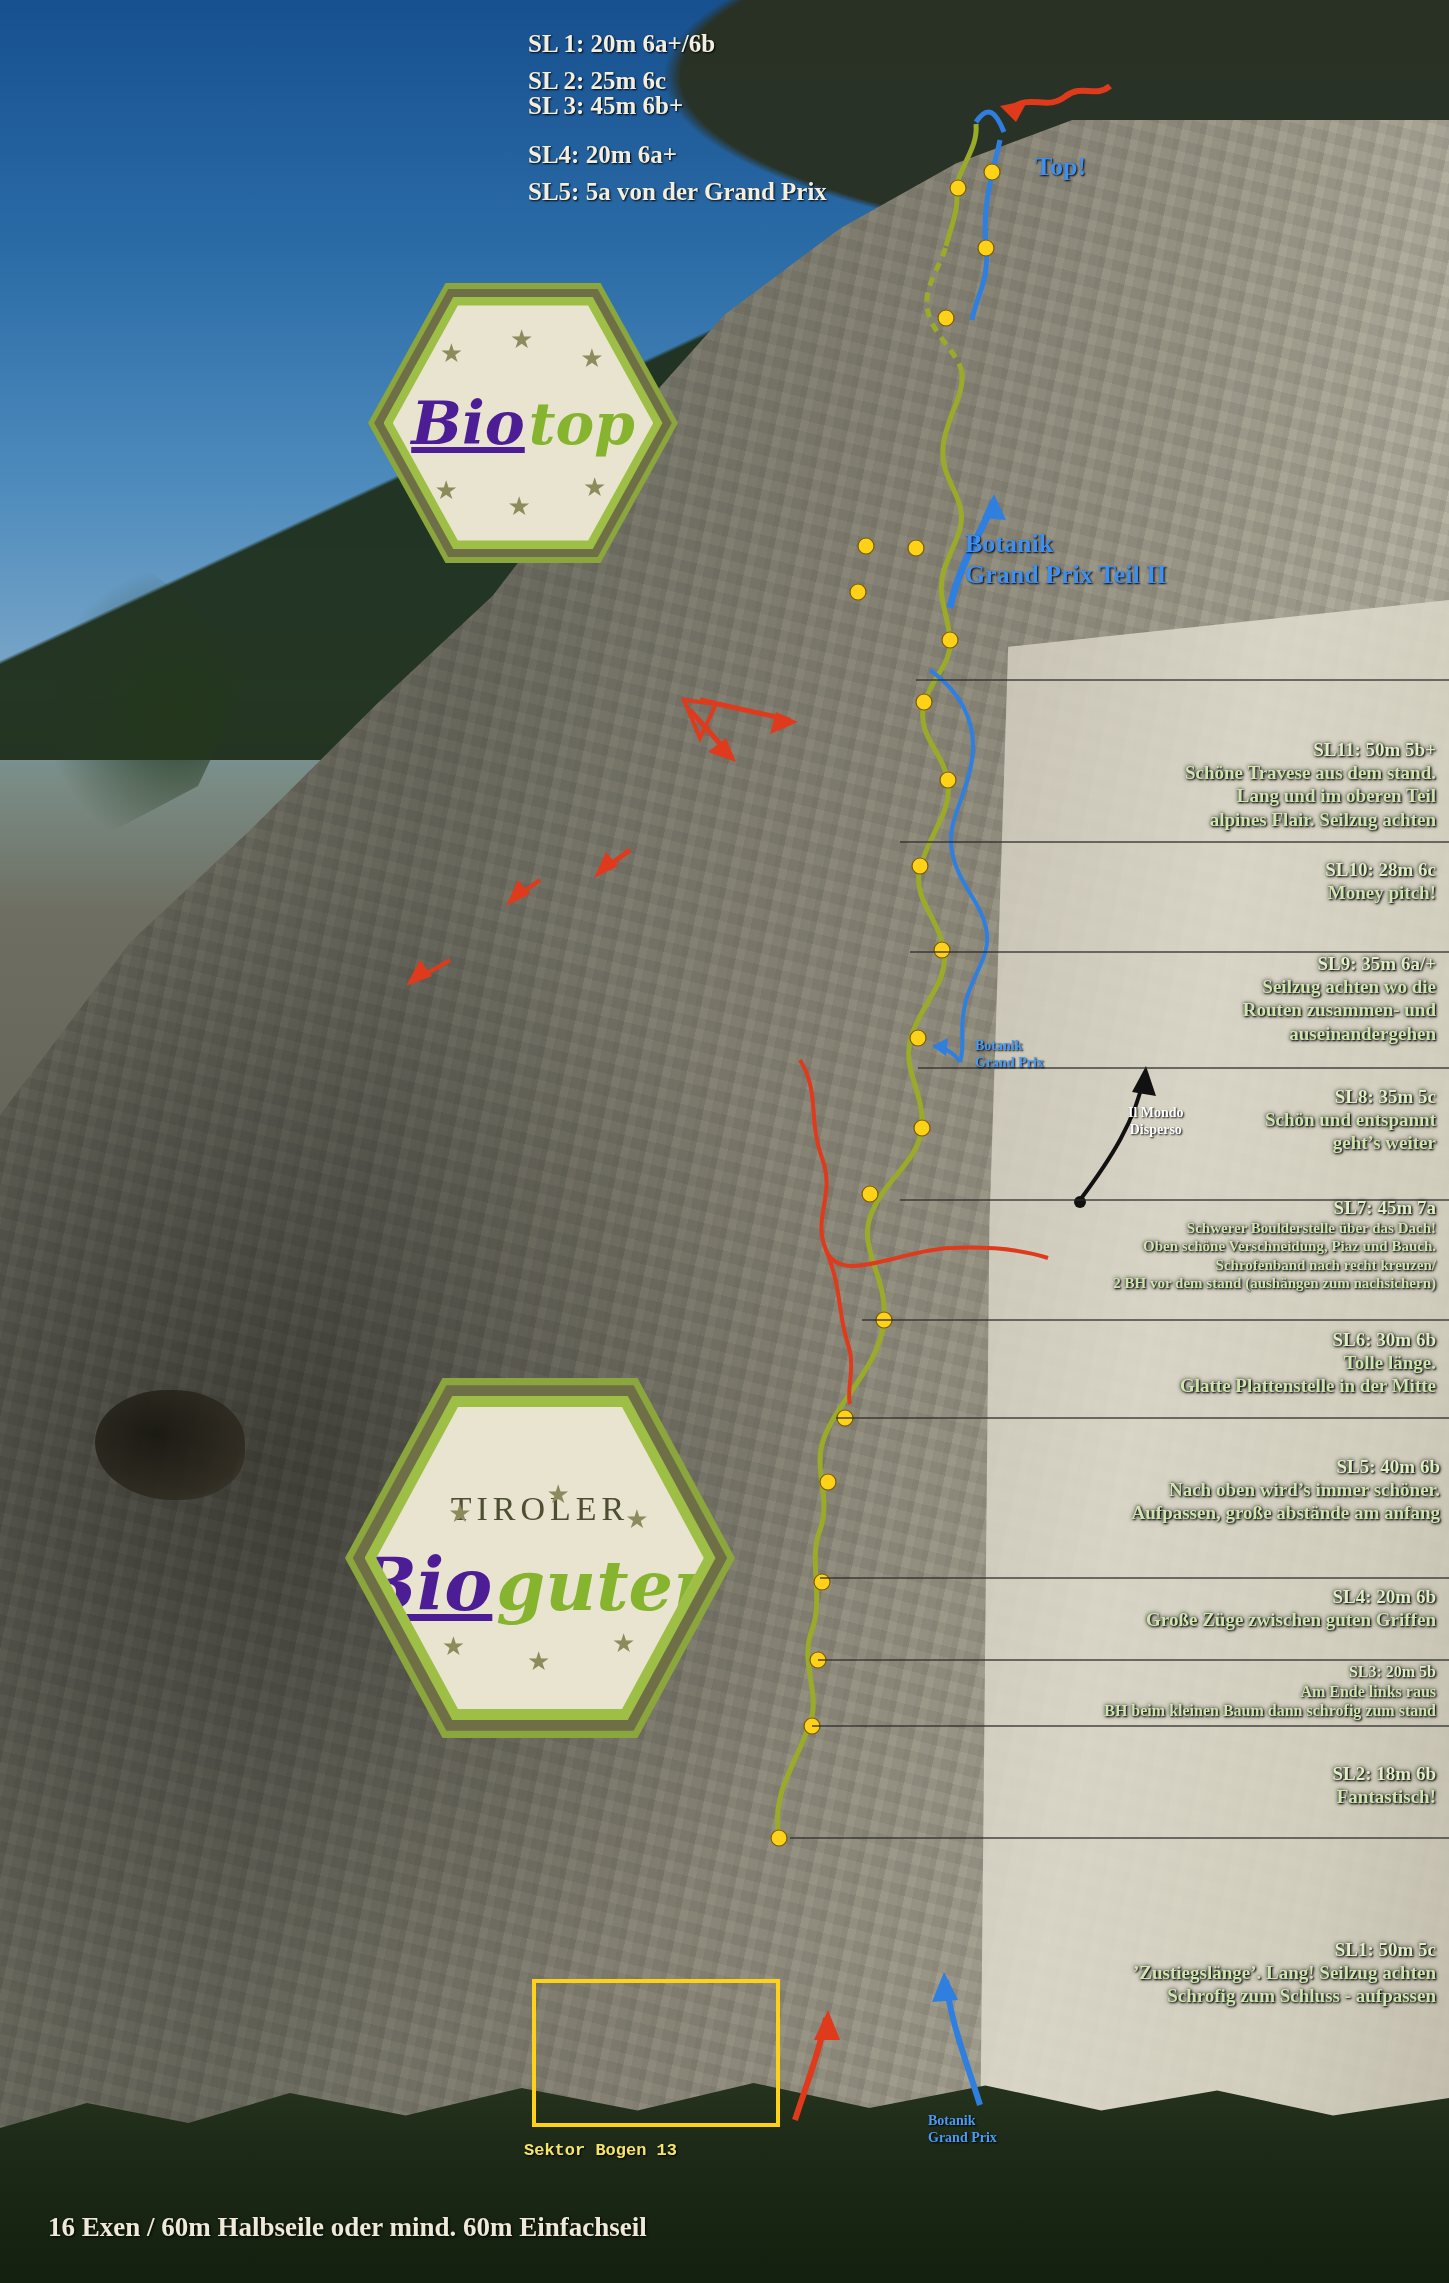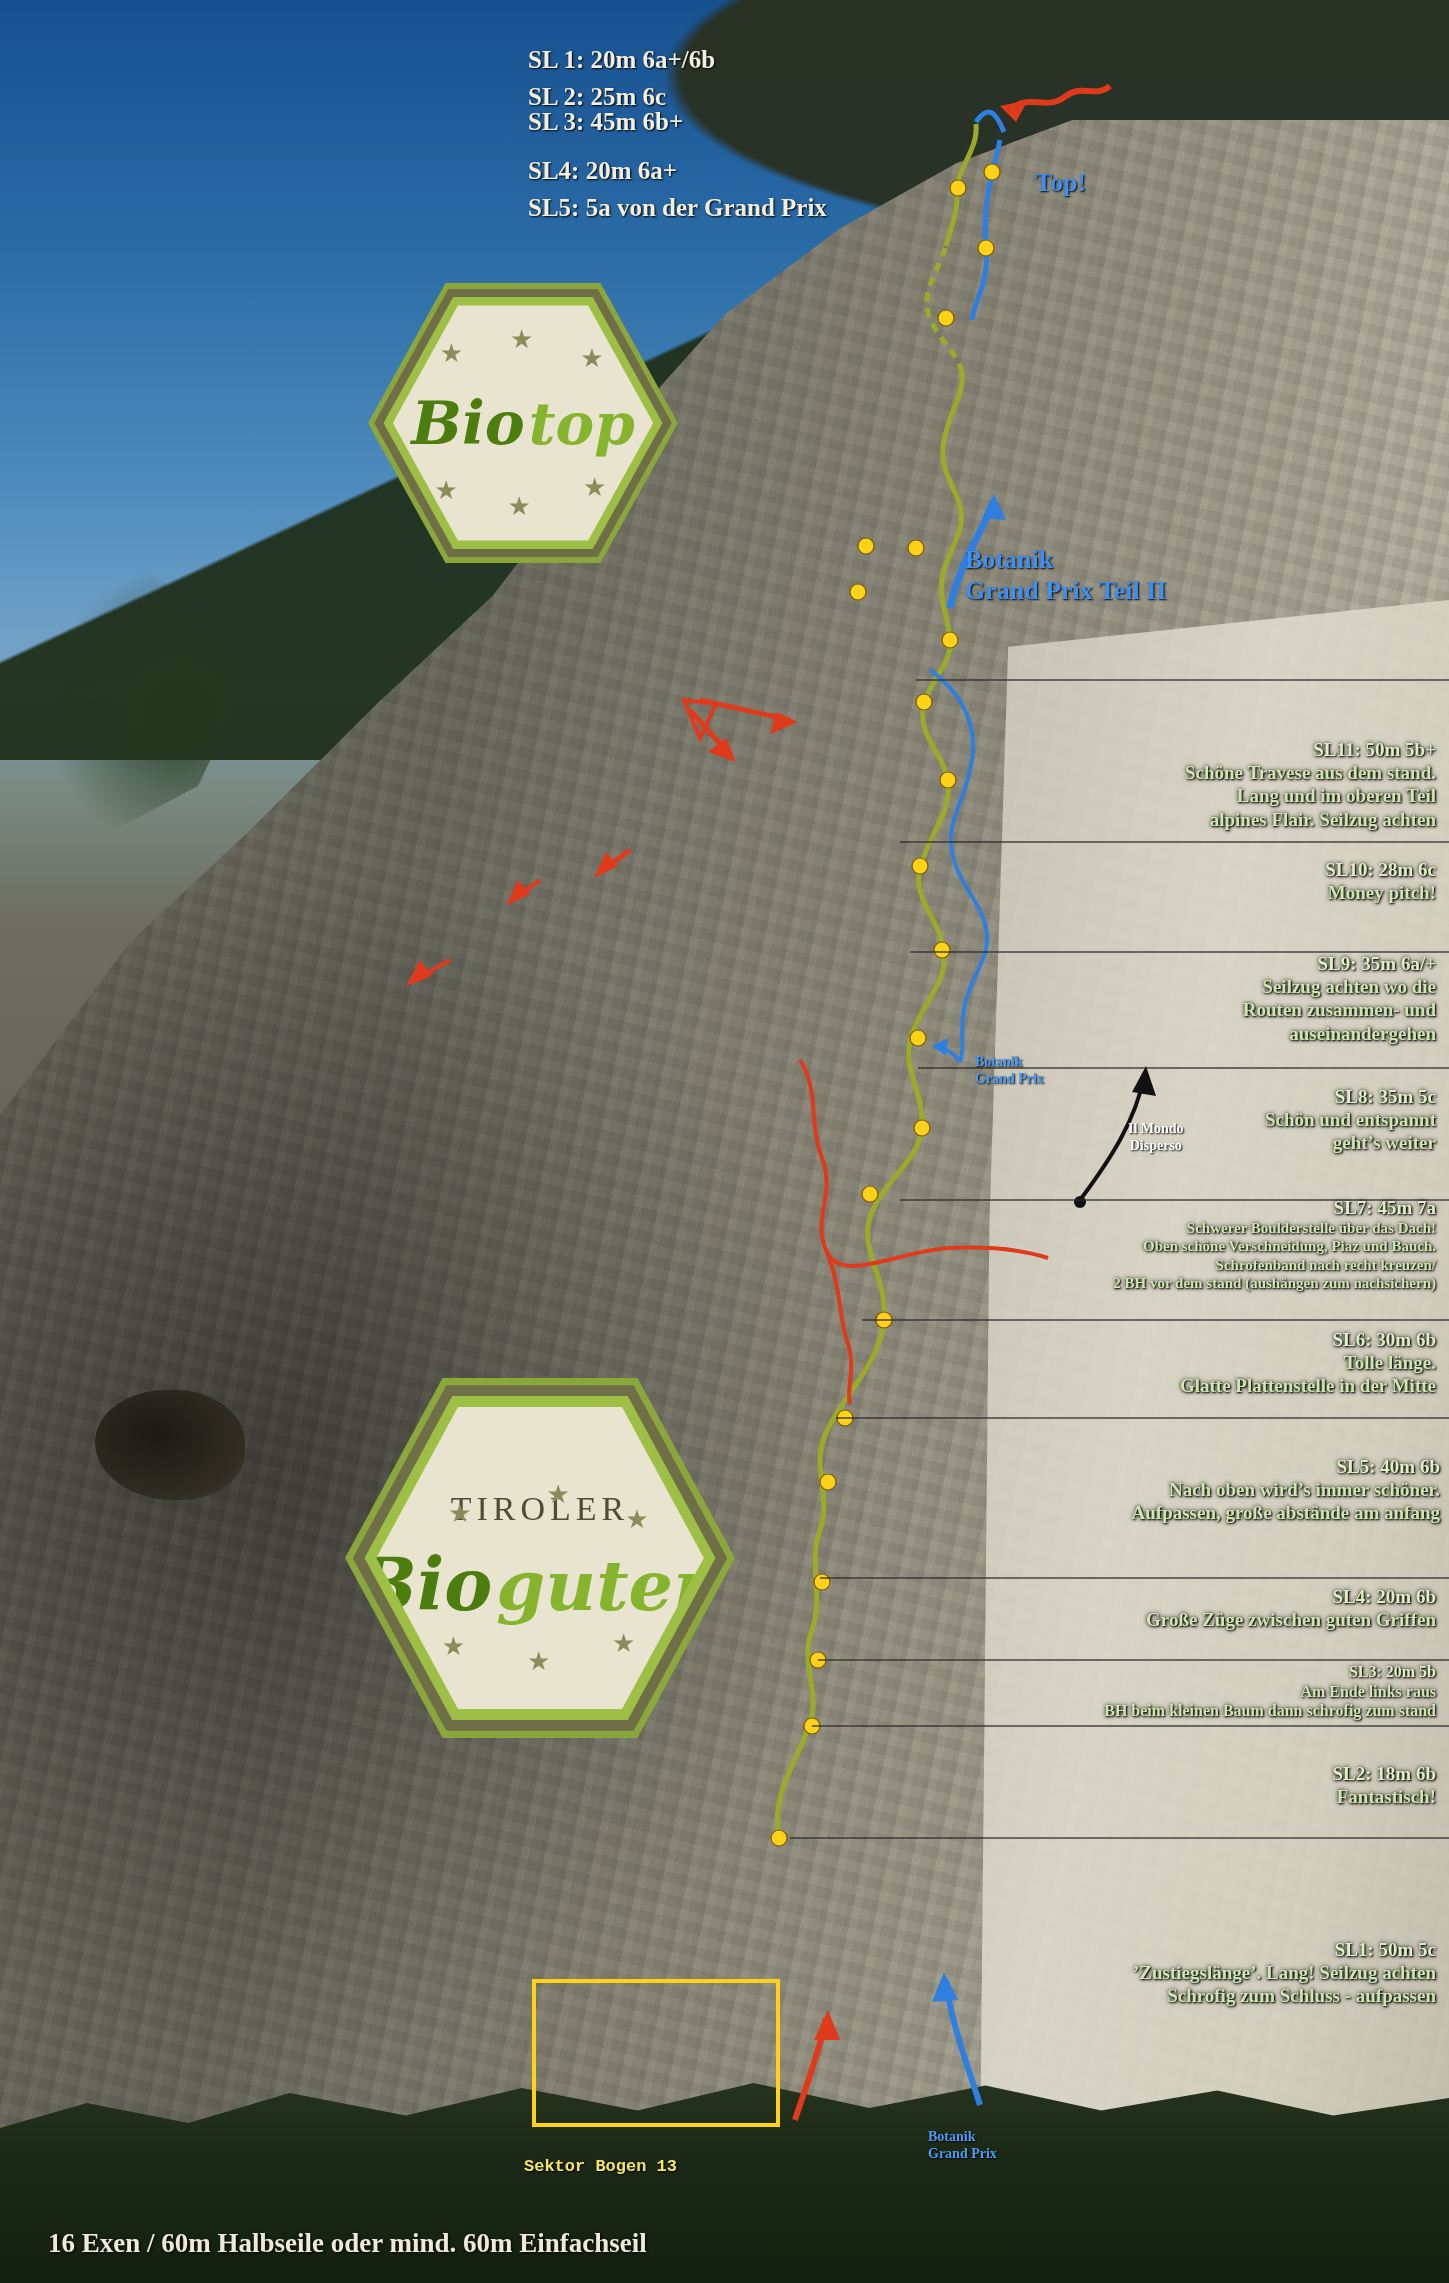--- a/index.html
+++ b/index.html
@@ -32,21 +32,21 @@
   .forest-bottom{position:absolute;left:0;bottom:0;width:1449px;height:250px;
      background:linear-gradient(#2c3a22 0%, #1d2a17 45%, #14200f 100%);
      clip-path:polygon(0% 38%, 6% 28%, 13% 36%, 20% 24%, 28% 33%, 36% 22%, 44% 31%, 52% 20%, 60% 30%, 68% 21%, 76% 31%, 84% 23%, 92% 33%, 100% 26%, 100% 100%, 0% 100%);}
   .left-trees{position:absolute;left:0;top:520px;width:360px;height:380px;
      background:radial-gradient(closest-side, rgba(35,55,28,.95), transparent 75%);
      clip-path:polygon(0% 10%, 22% 0%, 48% 18%, 70% 40%, 55% 70%, 25% 85%, 0% 95%);}
   .cave{position:absolute;left:95px;top:1390px;width:150px;height:110px;border-radius:50% 50% 45% 55%;
      background:radial-gradient(ellipse at 40% 40%, #17150f, #2e2a20 70%, transparent 100%);opacity:.9;}
 
   
-  .txt{position:absolute;white-space:pre;margin-top:16px;}
+  .txt{position:absolute;white-space:pre;}
   .hdr{color:#f2eee0;font-weight:bold;font-size:25px;text-shadow:1px 1px 2px #000;}
   .topo-blue{color:#3e8ff0;font-weight:bold;text-shadow:1px 1px 2px #000;}
   .pitch{position:absolute;color:#cfe6b0;font-weight:bold;text-align:right;
          text-shadow:1px 1px 2px #000,0 0 4px #000;line-height:1.22;font-family:Liberation Serif, serif;}
   .pitch .t{color:#dff0c4;}
   .footer{color:#efe9d8;font-weight:bold;font-size:27px;text-shadow:1px 1px 3px #000;}
   .smallcap{color:#f4e46a;font-weight:bold;font-size:17px;text-shadow:1px 1px 2px #000;}
   .redlbl{color:#e8462a;font-weight:bold;font-size:14px;text-shadow:1px 1px 2px #000;}
   .bluelbl{color:#4a9bf5;font-weight:bold;font-size:14px;text-shadow:1px 1px 2px #000;}
   .whitelbl{color:#fff;font-weight:bold;font-size:15px;text-align:center;text-shadow:1px 1px 2px #000;}
@@ -57,21 +57,21 @@
      clip-path:polygon(25% 0%,75% 0%,100% 50%,75% 100%,25% 100%,0% 50%);
      display:flex;align-items:center;justify-content:center;}
   .hexring{position:absolute;inset:2%;clip-path:polygon(25% 0%,75% 0%,100% 50%,75% 100%,25% 100%,0% 50%);
      background:#6f6f47;}
   .hexring2{position:absolute;inset:5%;clip-path:polygon(25% 0%,75% 0%,100% 50%,75% 100%,25% 100%,0% 50%);
      background:#9dbf45;}
   .hexface{position:absolute;inset:8%;clip-path:polygon(25% 0%,75% 0%,100% 50%,75% 100%,25% 100%,0% 50%);
      background:#e9e4cf;display:flex;align-items:center;justify-content:center;flex-direction:column;}
   .star{position:absolute;color:#8b8c5c;font-size:26px;}
   .logoword{font-family:"DejaVu Serif",serif;font-weight:bold;font-style:italic;}
-  .bio{color:#4d7c0f;}
+  .bio{color:#4c1d95;text-decoration:underline;}
   .top{color:#86b42e;}
   .kalk{color:#86b42e;}
   .tirolerword{font-family:"Liberation Serif",serif;color:#4e4e33;letter-spacing:5px;font-size:34px;}
 
   
   svg.overlay{position:absolute;left:0;top:0;width:1449px;height:2283px;pointer-events:none;}
   .bolt{fill:#ffd21a;stroke:#7a5a00;stroke-width:1.2;}
   .leader{stroke:#2b2b2b;stroke-width:1.6;fill:none;opacity:.85;}
   .sektorbox{position:absolute;border:4px solid #ffd21a;}
 </style>

